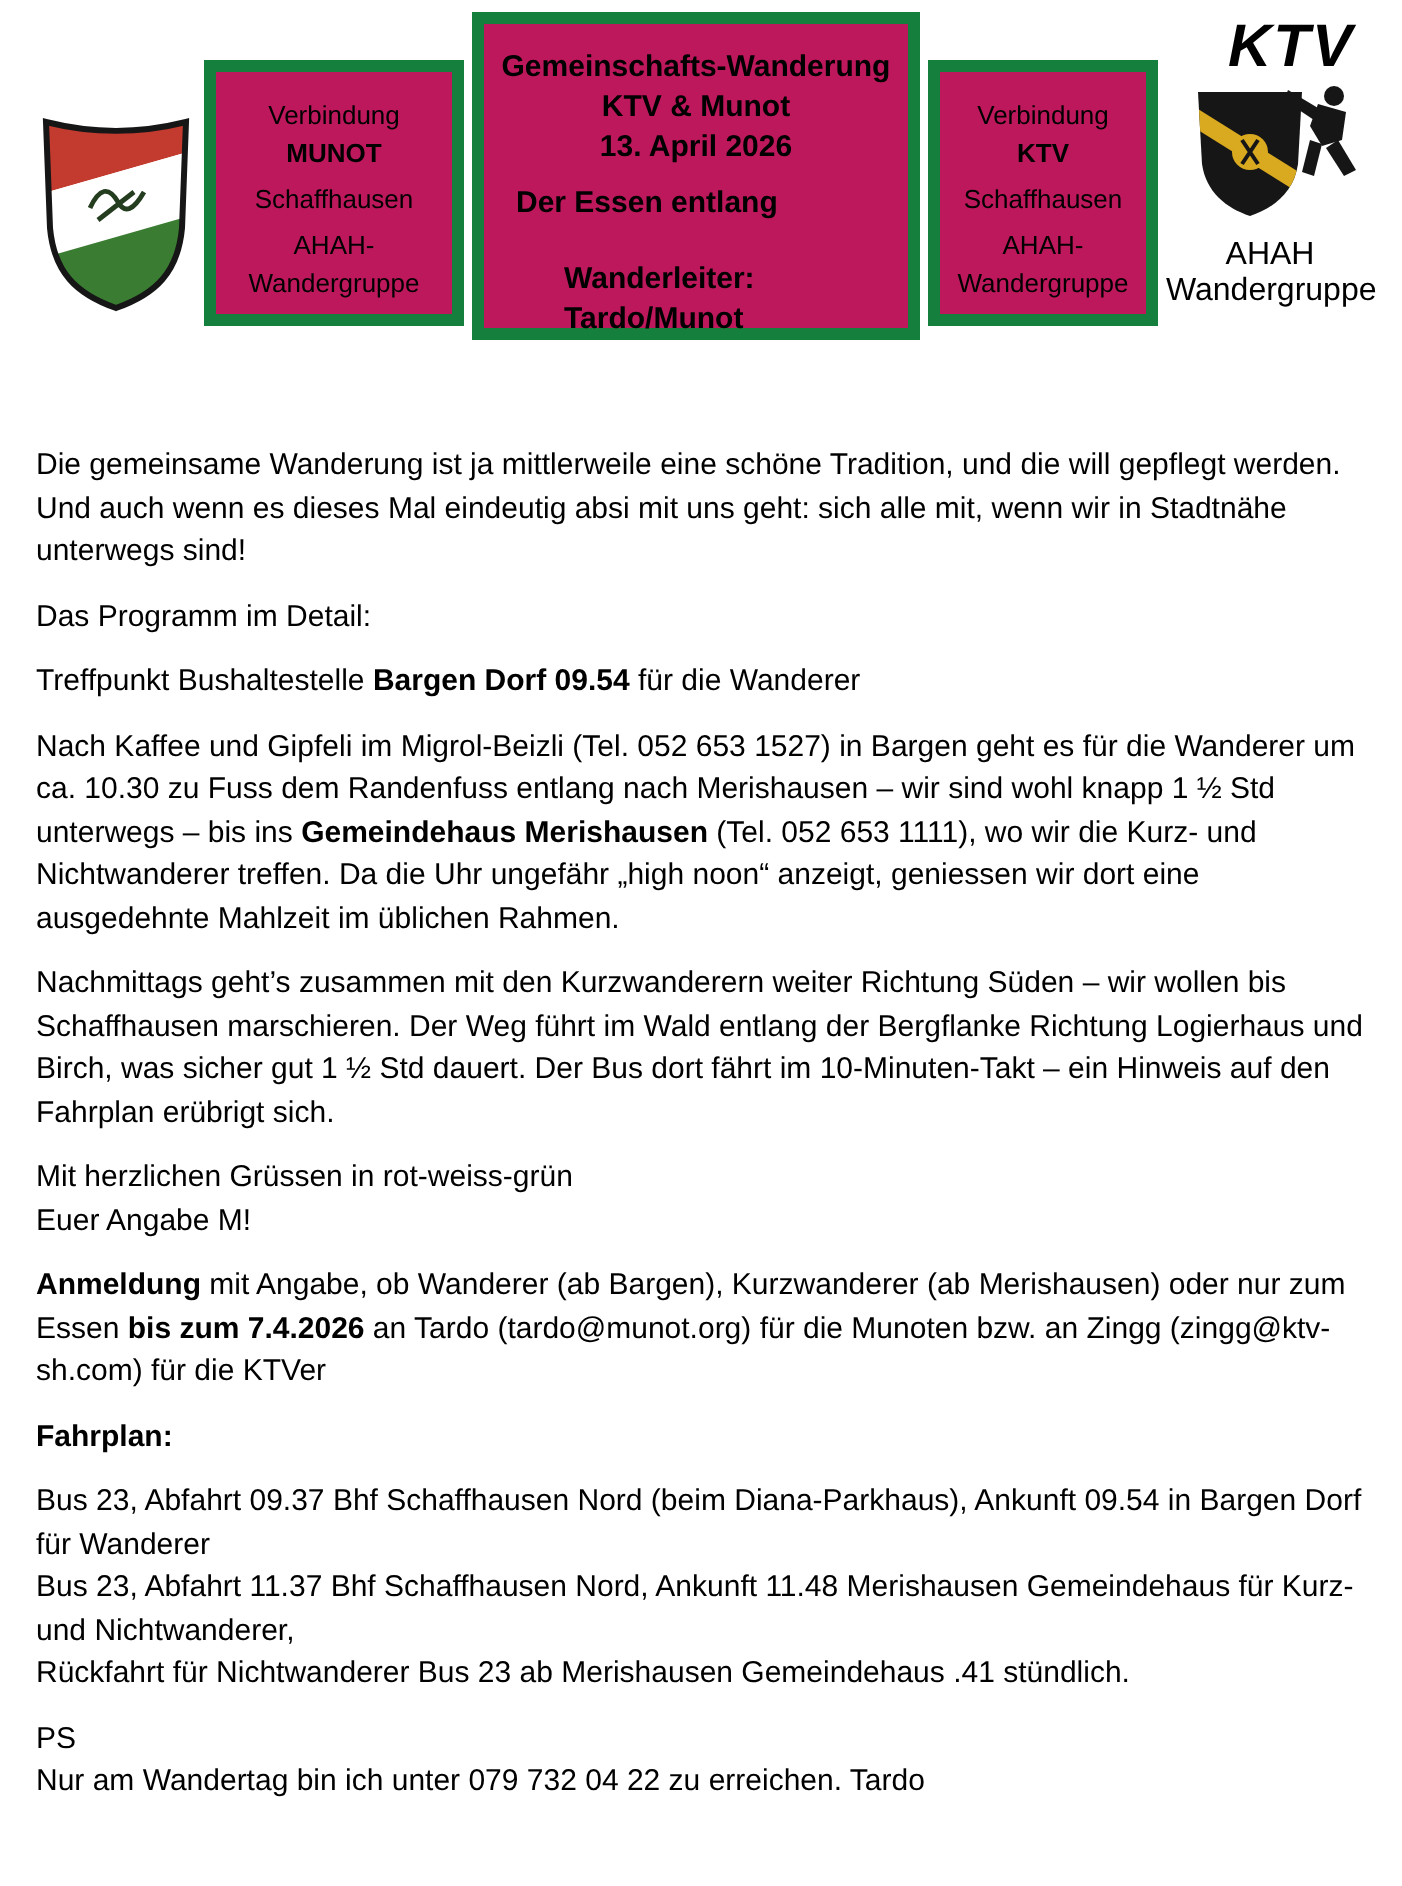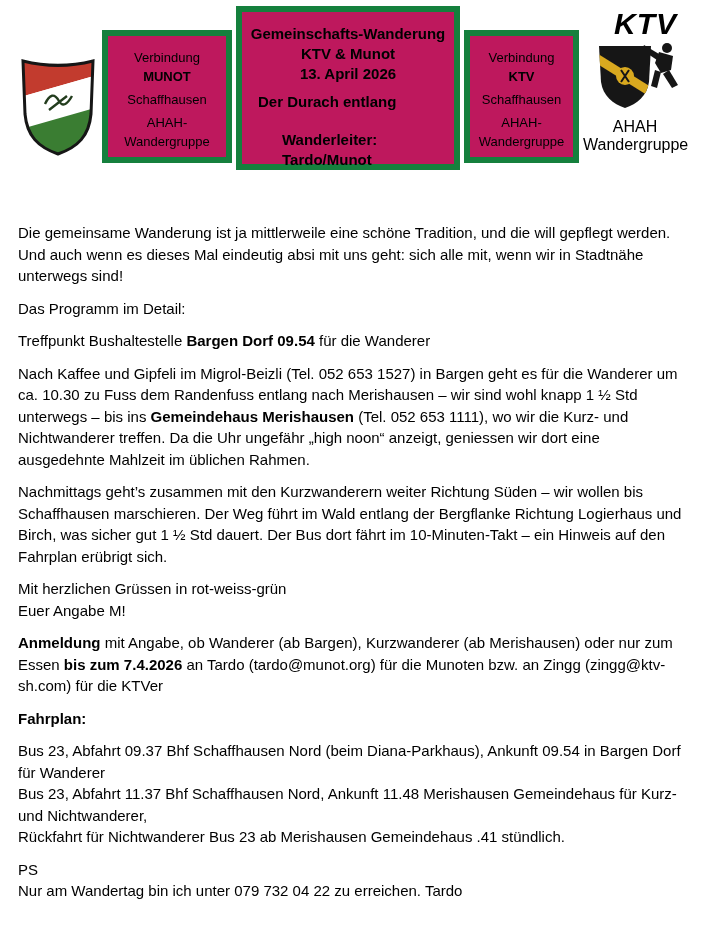--- a/index.html
+++ b/index.html
@@ -55,21 +55,21 @@
     <div class="vbox side-box left-side">
       <div class="vline"><span>Verbindung </span><b>MUNOT</b></div>
       <div class="vline">Schaffhausen</div>
       <div class="vline">AHAH-Wandergruppe</div>
     </div>
 
     <div class="vbox center-box">
       <div class="title-line">Gemeinschafts-Wanderung</div>
       <div class="title-line">KTV &amp; Munot</div>
       <div class="title-line">13. April 2026</div>
-      <div class="route-line">Der Durach entlang</div>
+      <div class="route-line">Der Essen entlang</div>
       <div class="leader-block">
         <div>Wanderleiter:</div>
         <div>Tardo/Munot</div>
       </div>
     </div>
 
     <div class="vbox side-box right-side">
       <div class="vline"><span>Verbindung </span><b>KTV</b></div>
       <div class="vline">Schaffhausen</div>
       <div class="vline">AHAH-Wandergruppe</div>

